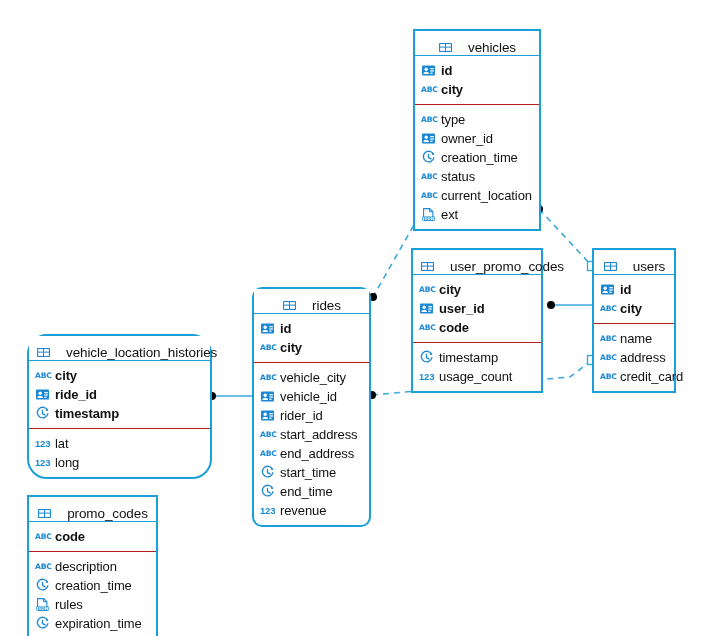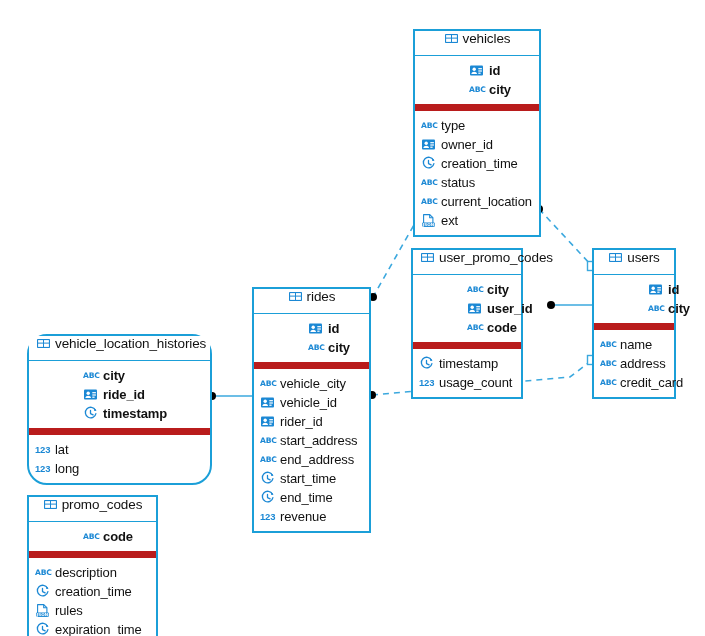--- a/index.html
+++ b/index.html
@@ -28,44 +28,43 @@
   .table-node {
     position: absolute;
     background: #ffffff;
     border: 2px solid #1b9fd8;
     box-sizing: border-box;
     z-index: 5;
   }
   .tbl-header {
     height: 25px;
     display: flex;
-    align-items: flex-start;
+    align-items: flex-end;
     justify-content: center;
-    gap: 4px;
+    gap: 15px;
     padding: 0 7px;
     border-bottom: 1px solid #1b9fd8;
     box-sizing: border-box;
     background: #ffffff;
   }
   .tbl-header.left-align {
     justify-content: flex-start;
   }
   .tbl-title {
     font-size: 13.5px;
     color: #111111;
     white-space: nowrap;
     letter-spacing: -0.1px;
   }
   .col-group {
     padding: 5px 0 5px 0;
     box-sizing: border-box;
   }
   .col-group.pk-group {
-    border-bottom: 7px solid #b91c1c;
-    padding-left: 48px;
+    border-bottom: 1px solid #b91c1c;
   }
   .col-row {
     display: flex;
     align-items: center;
     gap: 5px;
     padding: 0 6px;
     height: 19px;
     box-sizing: border-box;
     white-space: nowrap;
   }
@@ -212,21 +211,21 @@
                 <path d="M2.6 1.6 h6.1 l3.2 3.1 v8.4 h-9.3 z" fill="#ffffff" stroke="#1b88d4" stroke-width="1.1" stroke-linejoin="round"></path>
                 <path d="M8.7 1.6 v3.1 h3.2" fill="none" stroke="#1b88d4" stroke-width="1.1" stroke-linejoin="round"></path>
                 <rect x="1.3" y="9.6" width="12.4" height="4.2" rx="0.6" fill="#1b88d4"></rect>
                 <text x="7.5" y="13.1" font-family="DejaVu Sans, sans-serif" font-size="4.1" font-weight="bold" fill="#ffffff" text-anchor="middle">JSON</text>
               </svg>
             </span>
             <span class="col-name">ext</span>
           </div>
         </div>
       </div>
-      <div class="table-node" style="left: 411px; top: 248px; width: 112px;">
+      <div class="table-node" style="left: 411px; top: 248px; width: 132px;">
         <div class="tbl-header left-align">
           <span class="ic">
             <svg width="15" height="15" viewBox="0 0 15 15">
               <rect x="1" y="3" width="13" height="9" rx="0.8" fill="#1b88d4"></rect>
               <rect x="2.1" y="4.1" width="4.9" height="2.5" fill="#ffffff"></rect>
               <rect x="8" y="4.1" width="4.9" height="2.5" fill="#ffffff"></rect>
               <rect x="2.1" y="7.6" width="4.9" height="3.3" fill="#ffffff"></rect>
               <rect x="8" y="7.6" width="4.9" height="3.3" fill="#ffffff"></rect>
             </svg>
           </span>
@@ -312,21 +311,21 @@
           <div class="col-row">
             <span class="ic ic-abc">ABC</span>
             <span class="col-name">address</span>
           </div>
           <div class="col-row">
             <span class="ic ic-abc">ABC</span>
             <span class="col-name">credit_card</span>
           </div>
         </div>
       </div>
-      <div class="table-node" style="left: 252px; top: 287px; width: 119px;">
+      <div class="table-node" style="left: 252px; top: 287px; width: 119px; border-radius: 10px;">
         <div class="tbl-header">
           <span class="ic">
             <svg width="15" height="15" viewBox="0 0 15 15">
               <rect x="1" y="3" width="13" height="9" rx="0.8" fill="#1b88d4"></rect>
               <rect x="2.1" y="4.1" width="4.9" height="2.5" fill="#ffffff"></rect>
               <rect x="8" y="4.1" width="4.9" height="2.5" fill="#ffffff"></rect>
               <rect x="2.1" y="7.6" width="4.9" height="3.3" fill="#ffffff"></rect>
               <rect x="8" y="7.6" width="4.9" height="3.3" fill="#ffffff"></rect>
             </svg>
           </span>

